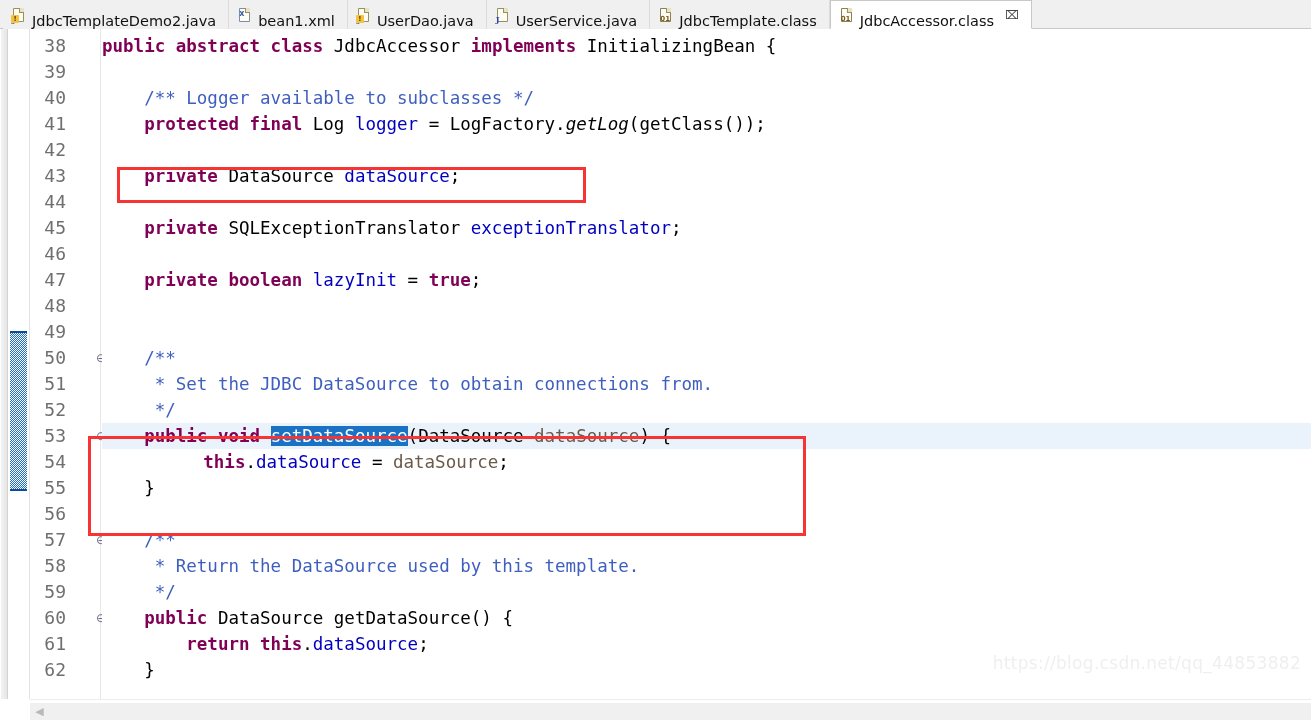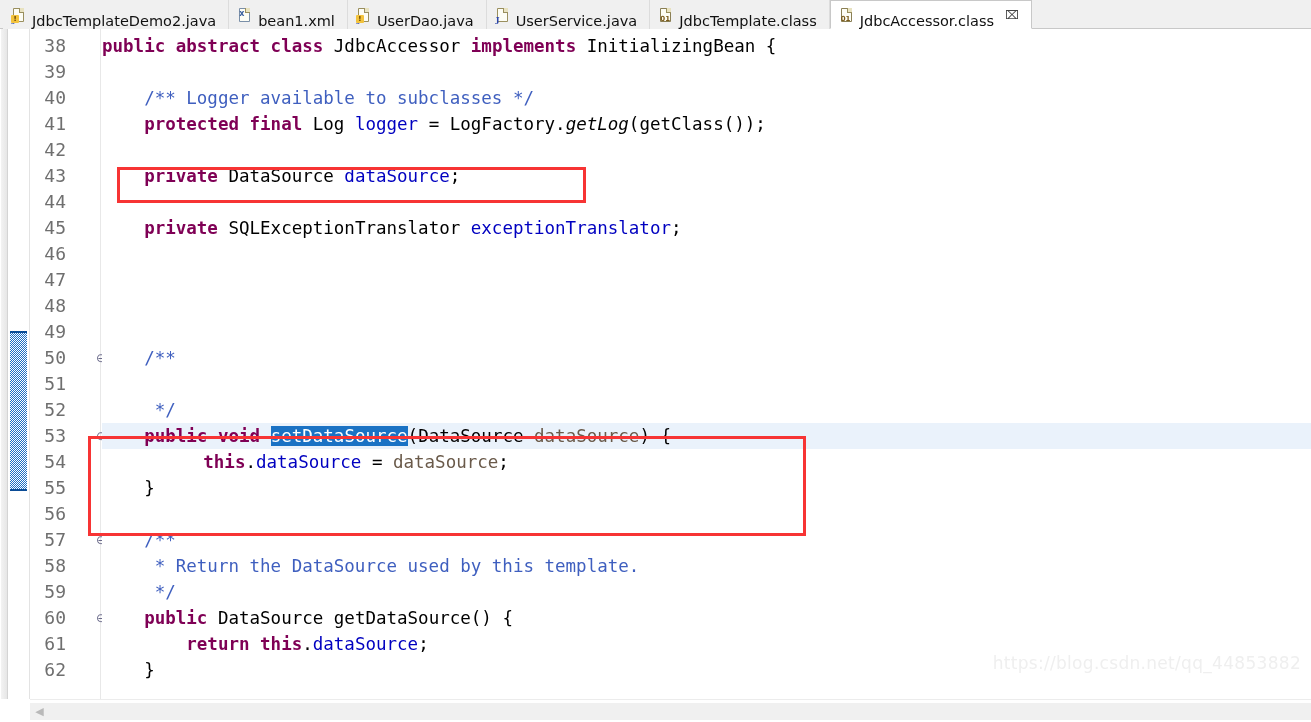--- a/index.html
+++ b/index.html
@@ -336,23 +336,25 @@
     <div class="code" id="code">
         <div class="cline" style="top: 4px;"><span class="t kw">public</span><span class="t plain"> </span><span class="t kw">abstract</span><span class="t plain"> </span><span class="t kw">class</span><span class="t plain"> JdbcAccessor </span><span class="t kw">implements</span><span class="t plain"> InitializingBean {</span></div>
         <div class="cline" style="top: 30px;"></div>
         <div class="cline" style="top: 56px;"><span class="t cmt">    /** Logger available to subclasses */</span></div>
         <div class="cline" style="top: 82px;"><span class="t plain">    </span><span class="t kw">protected</span><span class="t plain"> </span><span class="t kw">final</span><span class="t plain"> Log </span><span class="t field">logger</span><span class="t plain"> = LogFactory.</span><span class="t sm">getLog</span><span class="t plain">(getClass());</span></div>
         <div class="cline" style="top: 108px;"></div>
         <div class="cline" style="top: 134px;"><span class="t plain">    </span><span class="t kw">private</span><span class="t plain"> DataSource </span><span class="t field">dataSource</span><span class="t plain">;</span></div>
         <div class="cline" style="top: 160px;"></div>
         <div class="cline" style="top: 186px;"><span class="t plain">    </span><span class="t kw">private</span><span class="t plain"> SQLExceptionTranslator </span><span class="t field">exceptionTranslator</span><span class="t plain">;</span></div>
         <div class="cline" style="top: 212px;"></div>
+        <div class="cline" style="top: 238px;"><span class="t plain">    </span><span class="t kw">private</span><span class="t plain"> </span><span class="t kw">boolean</span><span class="t plain"> </span><span class="t field">lazyInit</span><span class="t plain"> = </span><span class="t kw">true</span><span class="t plain">;</span></div>
         <div class="cline" style="top: 264px;"></div>
         <div class="cline" style="top: 290px;"></div>
         <div class="cline" style="top: 316px;"><span class="t cmt">    /**</span></div>
+        <div class="cline" style="top: 342px;"><span class="t cmt">     * Set the JDBC DataSource to obtain connections from.</span></div>
         <div class="cline" style="top: 368px;"><span class="t cmt">     */</span></div>
         <div class="cline current" style="top: 394px;"><span class="t plain">    </span><span class="t kw">public</span><span class="t plain"> </span><span class="t kw">void</span><span class="t plain"> </span><span class="t sel">setDataSource</span><span class="t plain">(DataSource </span><span class="t param">dataSource</span><span class="t plain">) {</span></div>
         <div class="cline" style="top: 420px; padding-left: 17px;"><span class="t plain">        </span><span class="t kw">this</span><span class="t plain">.</span><span class="t field">dataSource</span><span class="t plain"> = </span><span class="t param">dataSource</span><span class="t plain">;</span></div>
         <div class="cline" style="top: 446px;"><span class="t plain">    }</span></div>
         <div class="cline" style="top: 472px;"></div>
         <div class="cline" style="top: 498px;"><span class="t cmt">    /**</span></div>
         <div class="cline" style="top: 524px;"><span class="t cmt">     * Return the DataSource used by this template.</span></div>
         <div class="cline" style="top: 550px;"><span class="t cmt">     */</span></div>
         <div class="cline" style="top: 576px;"><span class="t plain">    </span><span class="t kw">public</span><span class="t plain"> DataSource getDataSource() {</span></div>
         <div class="cline" style="top: 602px;"><span class="t plain">        </span><span class="t kw">return</span><span class="t plain"> </span><span class="t kw">this</span><span class="t plain">.</span><span class="t field">dataSource</span><span class="t plain">;</span></div>

